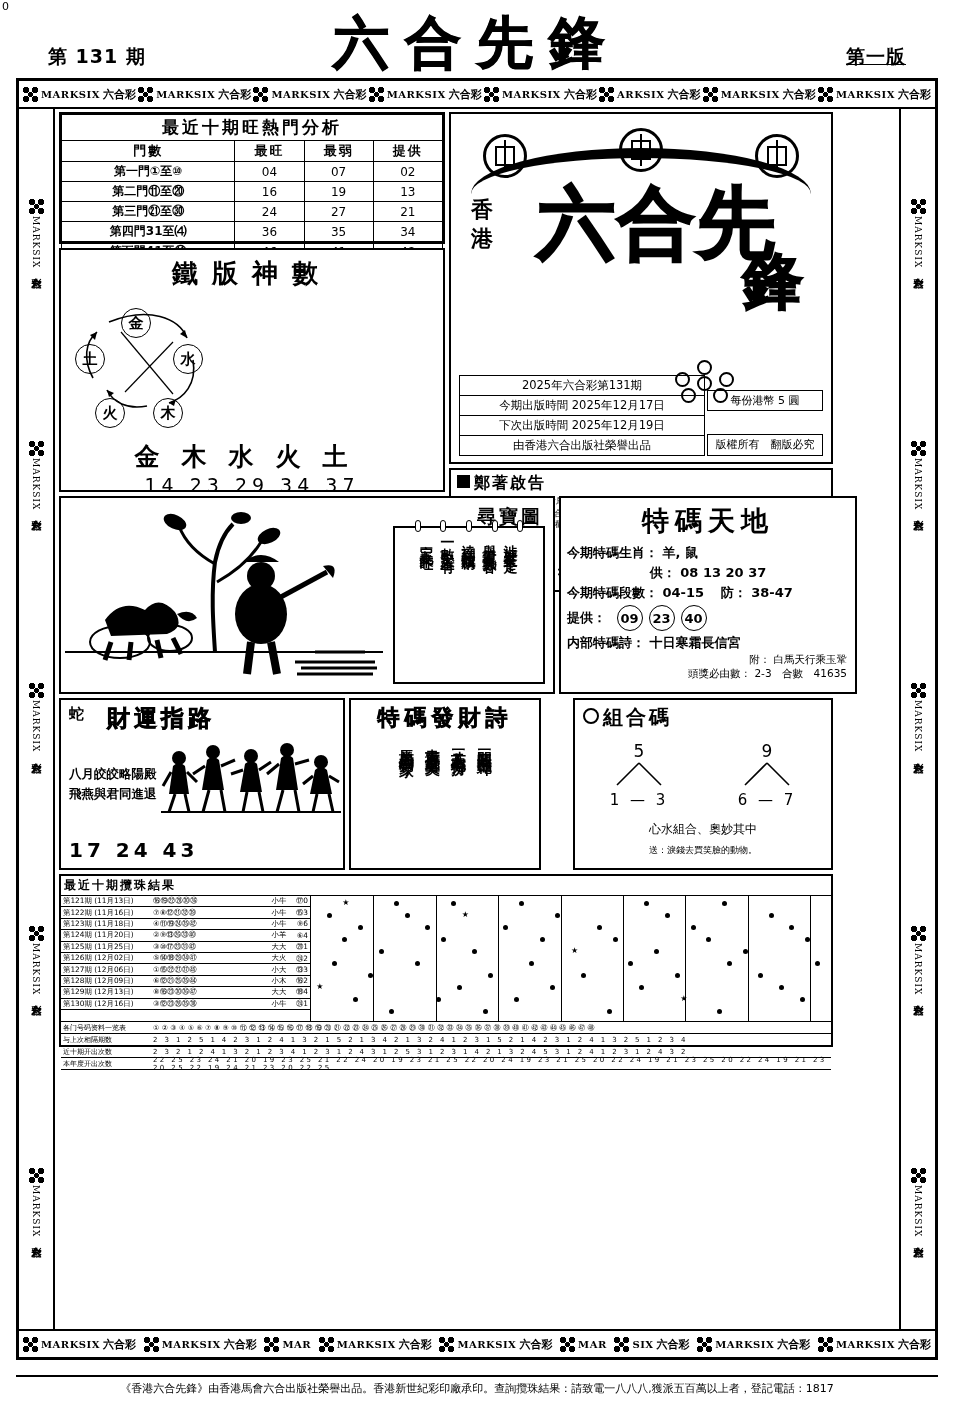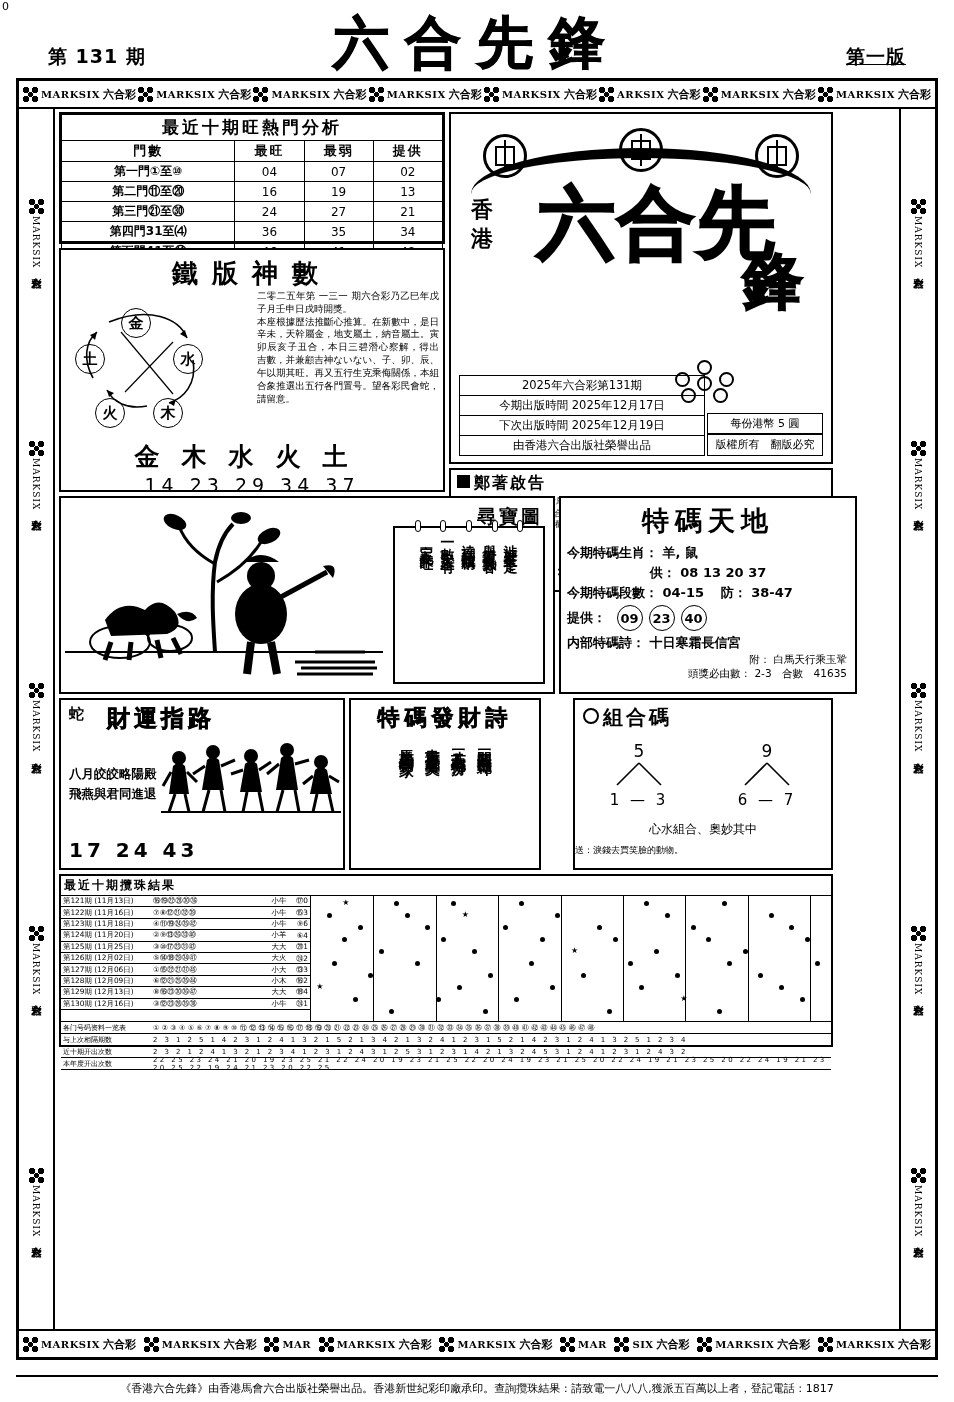--- a/index.html
+++ b/index.html
@@ -156,21 +156,21 @@
   .dots-cluster i { position:absolute; width:15px; height:15px; border:2px solid #000; border-radius:50%; }
   .pub-table {
     position:absolute; left:8px; bottom:6px; width:246px;
     border-collapse:collapse; font-size:11.5px;
   }
   .pub-table td { border:1px solid #000; padding:2px 4px; text-align:center; white-space:nowrap; }
   .price-box {
     position:absolute; right:8px; bottom:6px; width:116px;
     font-size:11px; text-align:center; line-height:1.6;
   }
-  .price-box div { border:1px solid #000; padding:1px; }
+  .price-box div { border:1px solid #000; padding:1px;margin-top:23px; }
 
   
   #notice { left:394px; top:359px; width:384px; height:124px; }
   .notice-title { font-size:16px; font-weight:bold; padding:3px 6px 0 6px; letter-spacing:2px; }
   .notice-title .blk { display:inline-block; width:13px; height:13px; background:#000; margin-right:4px; }
   .notice-body { font-size:8.6px; line-height:1.35; padding:2px 7px; text-align:justify; }
   .result-row {
     position:absolute; left:2px; right:2px; bottom:2px; height:34px;
     display:flex; align-items:center; gap:4px; padding:0 3px;
   }
@@ -222,21 +222,21 @@
   .p2-cols span { writing-mode:vertical-rl; font-size:15px; font-weight:bold; letter-spacing:2px; }
 
   #combo { left:518px; top:589px; width:260px; height:172px; }
   .combo-title { font-size:20px; font-weight:bold; padding:4px 0 0 8px; letter-spacing:3px; }
   .combo-title .circ { display:inline-block; width:16px; height:16px; border:2px solid #000; border-radius:50%; margin-right:4px;}
   .combo-trees { display:flex; justify-content:space-around; margin-top:10px; }
   .tree { text-align:center; font-size:15px; }
   .tree .v { font-size:17px; }
   .tree .bot { letter-spacing:3px; }
   .combo-note { text-align:center; font-size:12px; margin-top:12px; }
-  .combo-sub { font-size:9px; text-align:left; margin-top:6px; }
+  .combo-sub { font-size:9px; text-align:center; margin-top:6px; }
 
   
   #results { left:4px; top:765px; width:774px; height:173px; }
   .res-title { font-size:12px; font-weight:bold; padding:1px 3px; border-bottom:1px solid #000; letter-spacing:2px;}
   .res-wrap { display:flex; font-size:7.4px; }
   .res-left { width:250px; border-right:1px solid #000; }
   .res-left .r {
     display:flex; border-bottom:1px solid #000; height:11.4px; align-items:center; white-space:nowrap;
   }
   .res-left .lab { width:92px; padding-left:2px; }
@@ -437,24 +437,20 @@
             <path d="M52 34 L 104 96" fill="none" stroke="#000" stroke-width="1.2"></path>
             <path d="M104 44 L 56 94" fill="none" stroke="#000" stroke-width="1.2"></path>
           </svg>
           <div class="wx-el" style="left:52px; top:10px;">金</div>
           <div class="wx-el" style="left:104px; top:46px;">水</div>
           <div class="wx-el" style="left:84px; top:100px;">木</div>
           <div class="wx-el" style="left:26px; top:100px;">火</div>
           <div class="wx-el" style="left:6px; top:46px;">土</div>
         </div>
 
-        <div class="tb-text">
-          <span class="d">二零二五年第 一三一 期六合彩乃乙巳年戊子月壬申日戌時開獎。</span>
-          <span class="d">本座根據歷法推斷心推算。在新數中，是日辛未，天幹屬金，地支屬土，納音屬土。寅卯辰亥子丑合，本日三碧潛心察解，得出 吉數，并兼顧吉神ないない、子、卯、辰、午以期其旺。再又五行生克乘侮關係，本組合象推選出五行各門置号。望各彩民會蛇，請留意。</span>
-        </div>
 
         <div class="wuxing-row">金木水火土</div>
         <div class="tb-nums">
           <div>14  23  29  34  37</div>
           <div>08  11  20  41  47</div>
         </div>
       </div>
 
       <div class="bx" id="logo-box">
         <div class="logo-art">

